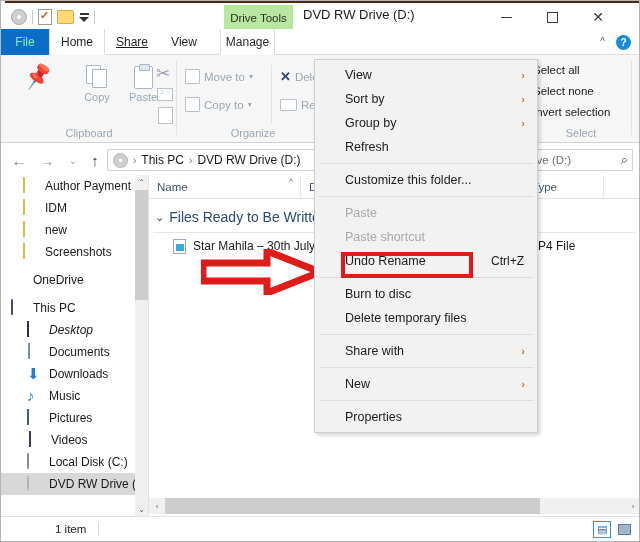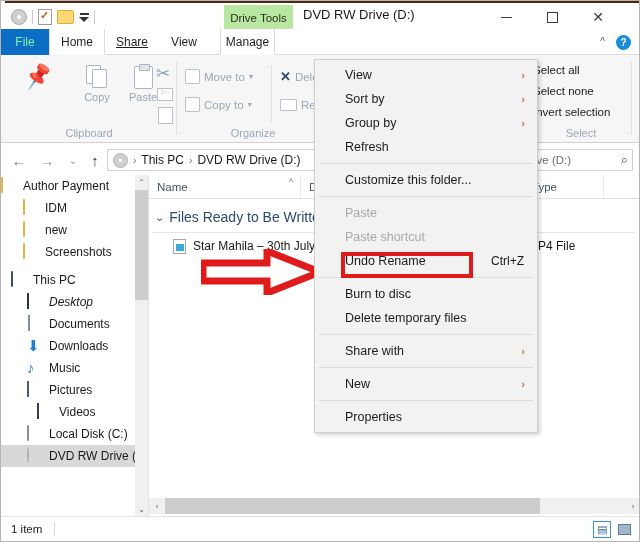--- a/index.html
+++ b/index.html
@@ -303,21 +303,21 @@
   #hs-right { right: 0; }
   #hs-thumb {
     position: absolute; left: 16px; top: 0; width: 375px; height: 16px;
     background: #cdcdcd;
   }
 
   
   #statusbar {
     position: absolute; left: 0; bottom: 0; width: 640px; height: 25px;
     background: #ffffff; border-top: 1px solid #e2e2e2;
-    display: flex; align-items: center;
+    display: flex; align-items: center; padding-left: 44px;
   }
   #status-text { margin-left: 10px; font-size: 11.5px; color: #1a1a1a; }
   #status-divider { margin-left: 12px; width: 1px; height: 14px; background: #d8d8d8; }
   .view-btn {
     position: absolute; top: 4px; width: 18px; height: 17px;
     display: flex; align-items: center; justify-content: center;
   }
   #view-details { right: 30px; border: 1px solid #3a93d8; }
   #view-thumbs { right: 8px; }
   .det-glyph { font-size: 11px; color: #3a6a9a; letter-spacing: -1px; }
@@ -477,37 +477,41 @@
       <span>DVD RW Drive (D:)</span>
     </div>
 
     <div id="searchbox">
       <span id="search-text">ive (D:)</span>
       <span class="mag">⌕</span>
     </div>
   </div>
 
   <div id="navpane">
-    <div class="nav-item" style="">
+    <div class="nav-item" style="padding-left:22px;">
       <span class="nav-ico"><span class="f-ico"></span></span>
       <span>Author Payment</span>
     </div>
     <div class="nav-item" style="padding-left:22px;">
       <span class="nav-ico"><span class="f-ico"></span></span>
       <span>IDM</span>
     </div>
     <div class="nav-item" style="padding-left:22px;">
       <span class="nav-ico"><span class="f-ico"></span></span>
       <span>new</span>
     </div>
     <div class="nav-item" style="padding-left:22px;">
       <span class="nav-ico"><span class="f-ico"></span></span>
       <span>Screenshots</span>
     </div>
     <div class="nav-item" style="padding-left:10px; margin-top:6px;">
+      <span class="nav-ico"><span class="onedrive-ico"></span></span>
+      <span>OneDrive</span>
+    </div>
+    <div class="nav-item" style="padding-left:10px; margin-top:6px;">
       <span class="nav-ico"><span class="pc-ico"></span></span>
       <span>This PC</span>
     </div>
     <div class="nav-item" style="padding-left:26px;font-style:italic;">
       <span class="nav-ico"><span class="desk-ico"></span></span>
       <span>Desktop</span>
     </div>
     <div class="nav-item" style="padding-left:26px;">
       <span class="nav-ico"><span class="doc-ico"></span></span>
       <span>Documents</span>
@@ -517,21 +521,21 @@
       <span>Downloads</span>
     </div>
     <div class="nav-item" style="padding-left:26px;">
       <span class="nav-ico mus-ico">♪</span>
       <span>Music</span>
     </div>
     <div class="nav-item" style="padding-left:26px;">
       <span class="nav-ico"><span class="pic-ico"></span></span>
       <span>Pictures</span>
     </div>
-    <div class="nav-item" style="padding-left:36px;">
+    <div class="nav-item" style="padding-left:28px;">
       <span class="nav-ico"><span class="vid-ico"></span></span>
       <span>Videos</span>
     </div>
     <div class="nav-item" style="padding-left:26px;">
       <span class="nav-ico"><span class="disk-ico"></span></span>
       <span>Local Disk (C:)</span>
     </div>
     <div class="nav-item selected" style="padding-left:26px;">
       <span class="nav-ico"><span class="dvd-ico"></span></span>
       <span>DVD RW Drive (D:)</span>

